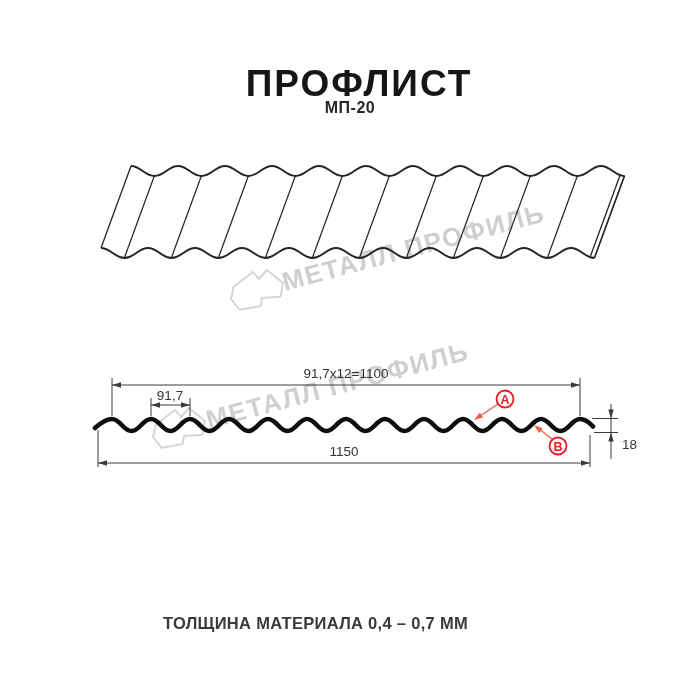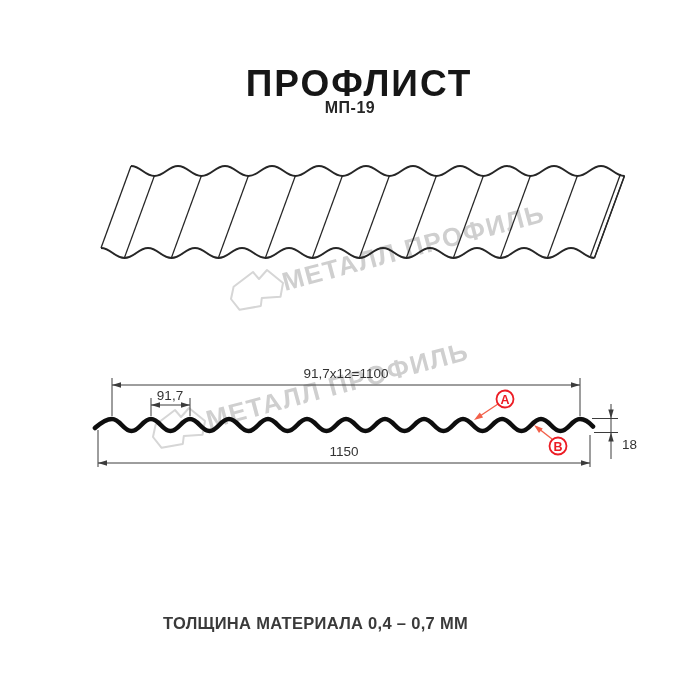--- a/index.html
+++ b/index.html
@@ -23,21 +23,21 @@
   .dim-text{font-size:13.5px;fill:#333;}
   .wm-text{font-size:26px;font-weight:700;letter-spacing:1.5px;}
   .red-label{font-size:12.5px;font-weight:700;}
 </style>
 </head>
 <body>
 
 <div class="canvas">
 
   <h1 class="page-title">ПРОФЛИСТ</h1>
-  <div class="page-subtitle">МП-19</div>
+  <div class="page-subtitle">МП-20</div>
 
   <svg width="700" height="700" viewBox="0 0 700 700">
 
     <g>
       <path d="M5.6,18.8 L25,4 L31,11 L39,2 L55,15 L52.5,28.7 L33.8,30 L32.8,38 L11.6,41.8 L3,31 Z" transform="translate(228,268)" fill="none" stroke="#d6d6d6" stroke-width="2" stroke-linejoin="round"></path>
       <g transform="translate(285,291) rotate(-15)">
         <text class="wm-text" x="0" y="0" fill="#cfcfcf">МЕТАЛЛ ПРОФИЛЬ</text>
       </g>
     </g>
     <g>

